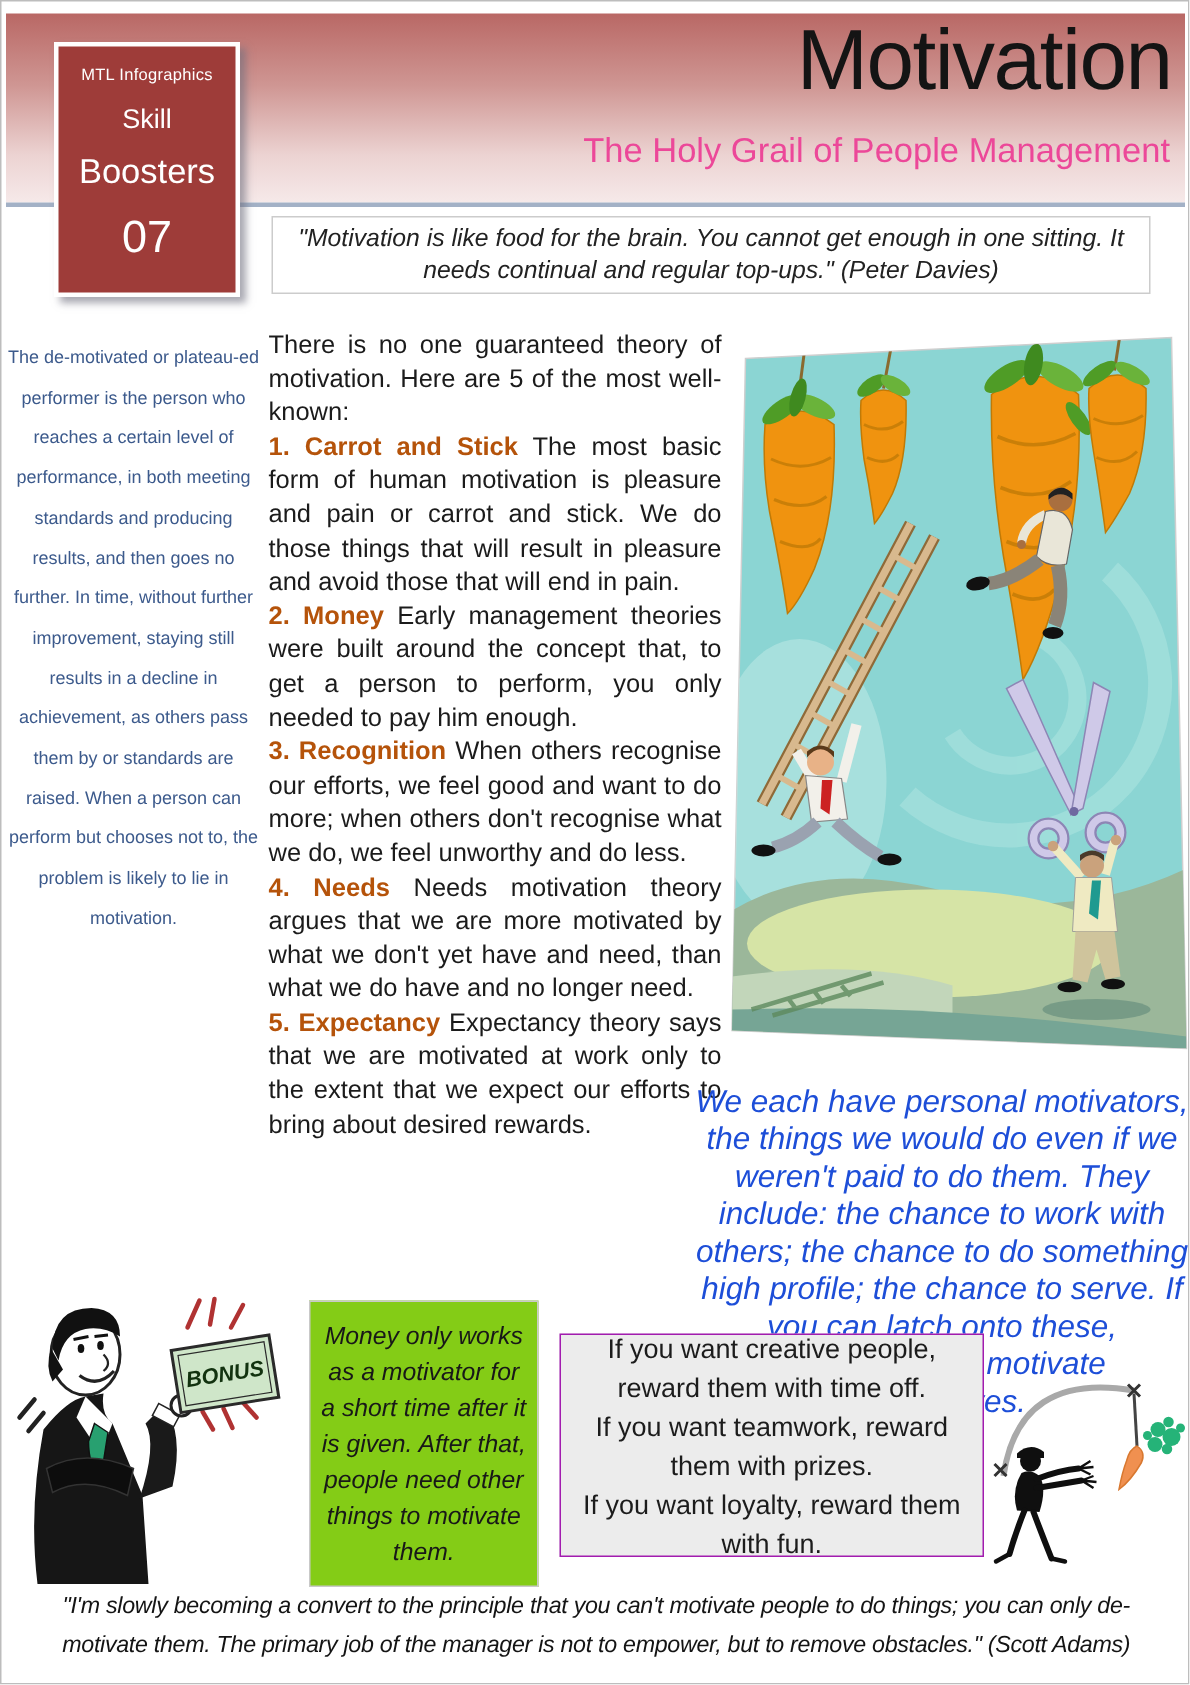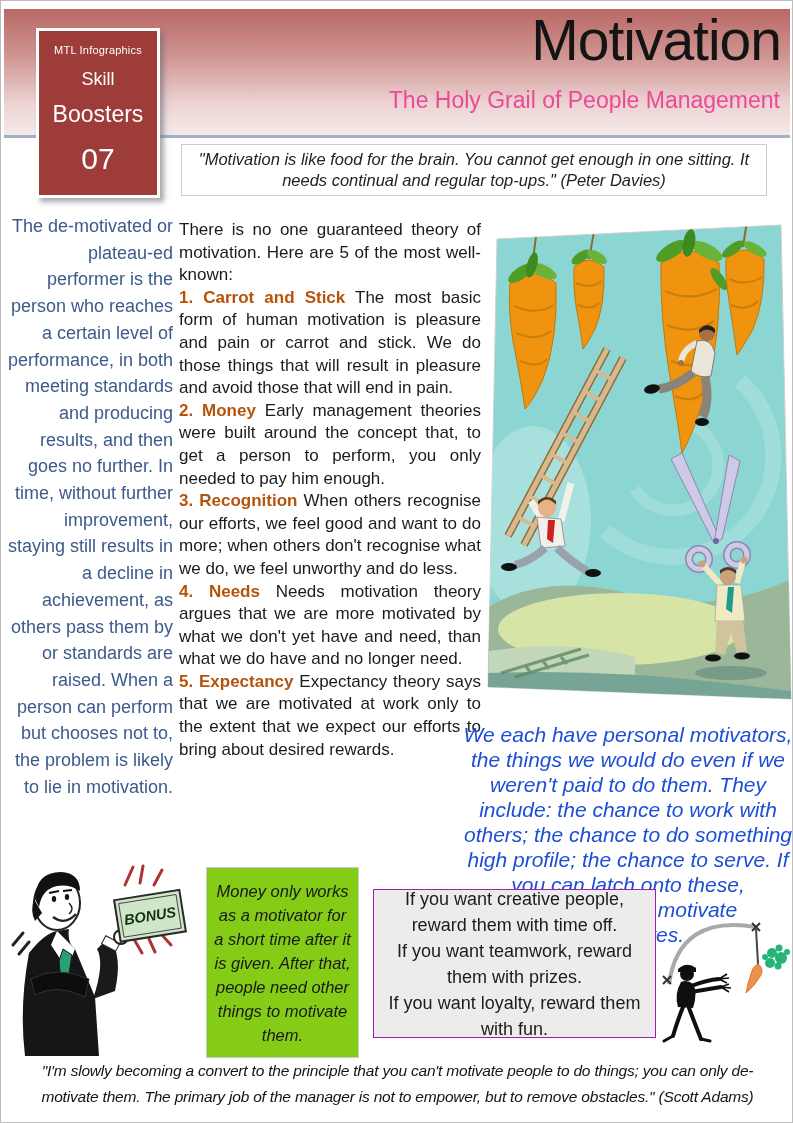--- a/index.html
+++ b/index.html
@@ -34,22 +34,22 @@
   }
   .header-quote{
     position:absolute;left:180px;top:143px;width:586px;height:52px;
     border:1px solid #cccccc;background:#fff;box-sizing:border-box;
     display:flex;align-items:center;justify-content:center;
     font-style:italic;font-size:16.5px;line-height:21px;text-align:center;
     color:#222;padding:0 16px;
   }
   
   .sidebar-note{
-    position:absolute;left:4px;top:212px;width:168px;
-    text-align:right;font-size:18px;line-height:26.7px;color:#3c5a8c;
+    position:absolute;left:4px;top:224px;width:168px;
+    text-align:center;font-size:12px;line-height:26.7px;color:#3c5a8c;
   }
   
   .main-article{
     position:absolute;left:178px;top:218px;width:302px;
     font-size:17px;line-height:22.6px;color:#1b1b1b;text-align:justify;
   }
   .main-article p{margin:0;}
   .theory-label{font-weight:bold;color:#b5530a;}
   
   .main-illustration{position:absolute;left:484px;top:220px;width:308px;height:490px;}

